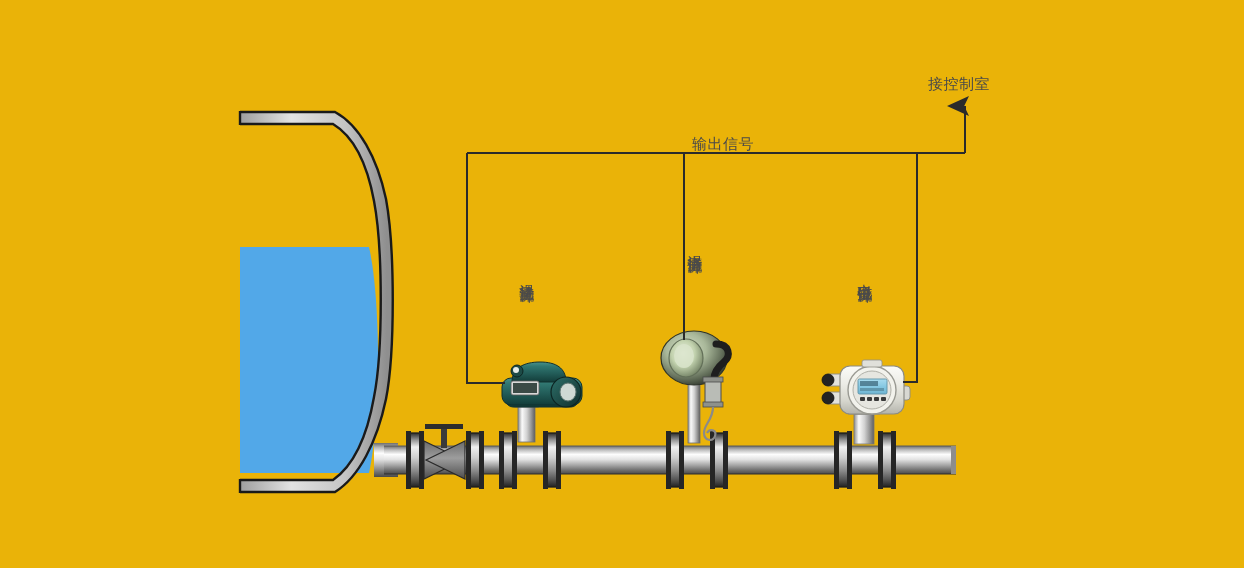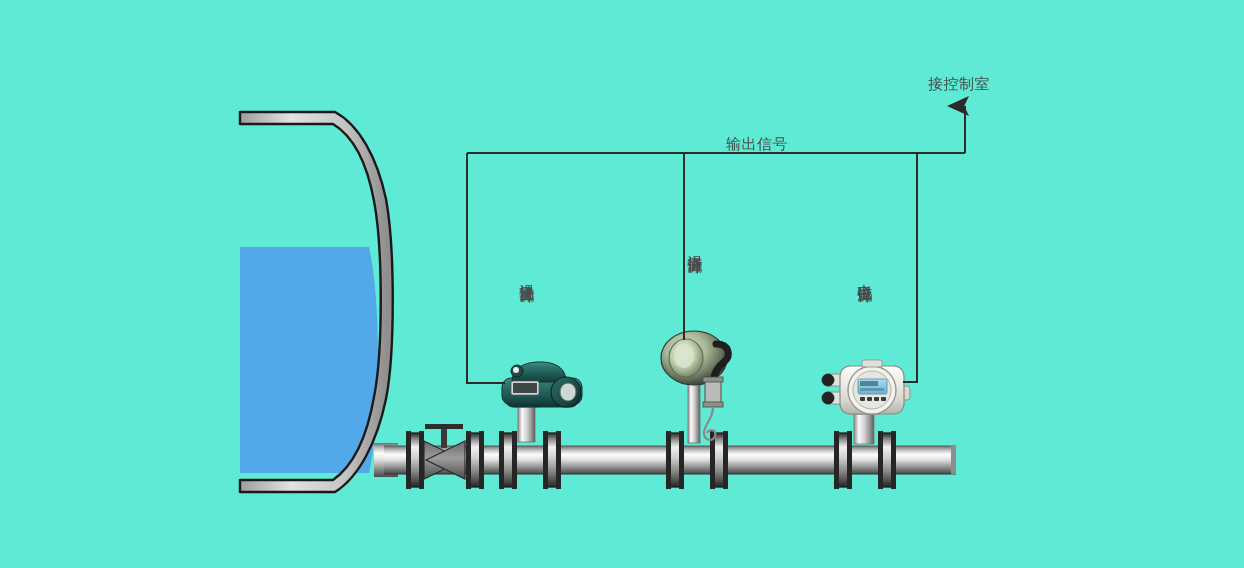--- a/index.html
+++ b/index.html
@@ -7,21 +7,21 @@
     padding: 0;
     background: #ffffff;
   }
   body {
     font-family: "Liberation Sans", "DejaVu Sans", sans-serif;
   }
   #stage {
     position: relative;
     width: 1244px;
     height: 568px;
-    background: #5eead4;
+    background: #eab308;
     overflow: hidden;
   }
   #diagram {
     position: absolute;
     left: 0;
     top: 0;
     width: 1244px;
     height: 568px;
   }
   .lbl {
@@ -32,21 +32,21 @@
     letter-spacing: 0.5px;
     white-space: pre;
     user-select: none;
   }
   .lbl-v {
     writing-mode: vertical-rl;
     text-orientation: upright;
     letter-spacing: 1px;
   }
   #lbl-control-room { left: 928px; top: 75px; }
-  #lbl-output-signal { left: 692px; top: 135px; margin-left: 34px; }
+  #lbl-output-signal { left: 692px; top: 135px; }
   #lbl-turbine   { left: 518px; top: 272px; }
   #lbl-vortex    { left: 686px; top: 243px; }
   #lbl-emag      { left: 856px; top: 272px; }
 </style>
 </head>
 <body>
 
 <div id="stage">
 
   <svg id="diagram" viewBox="0 0 1244 568">

